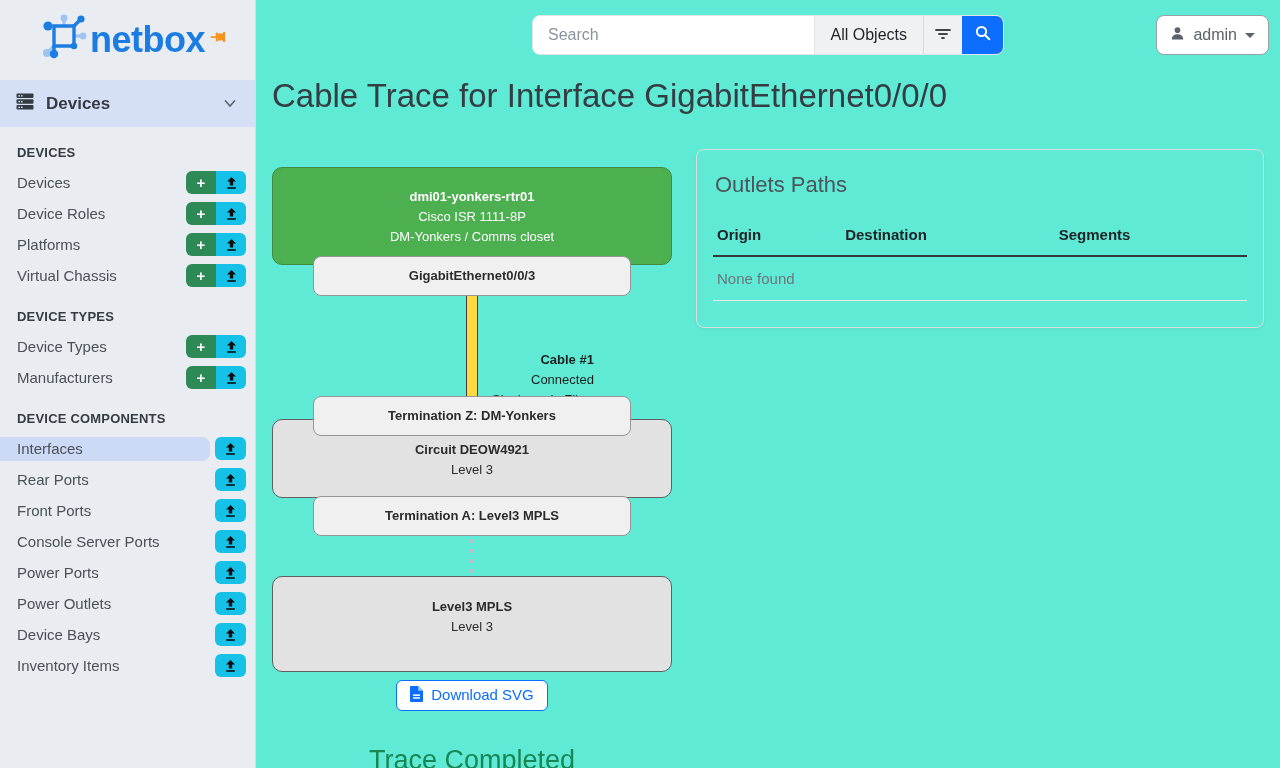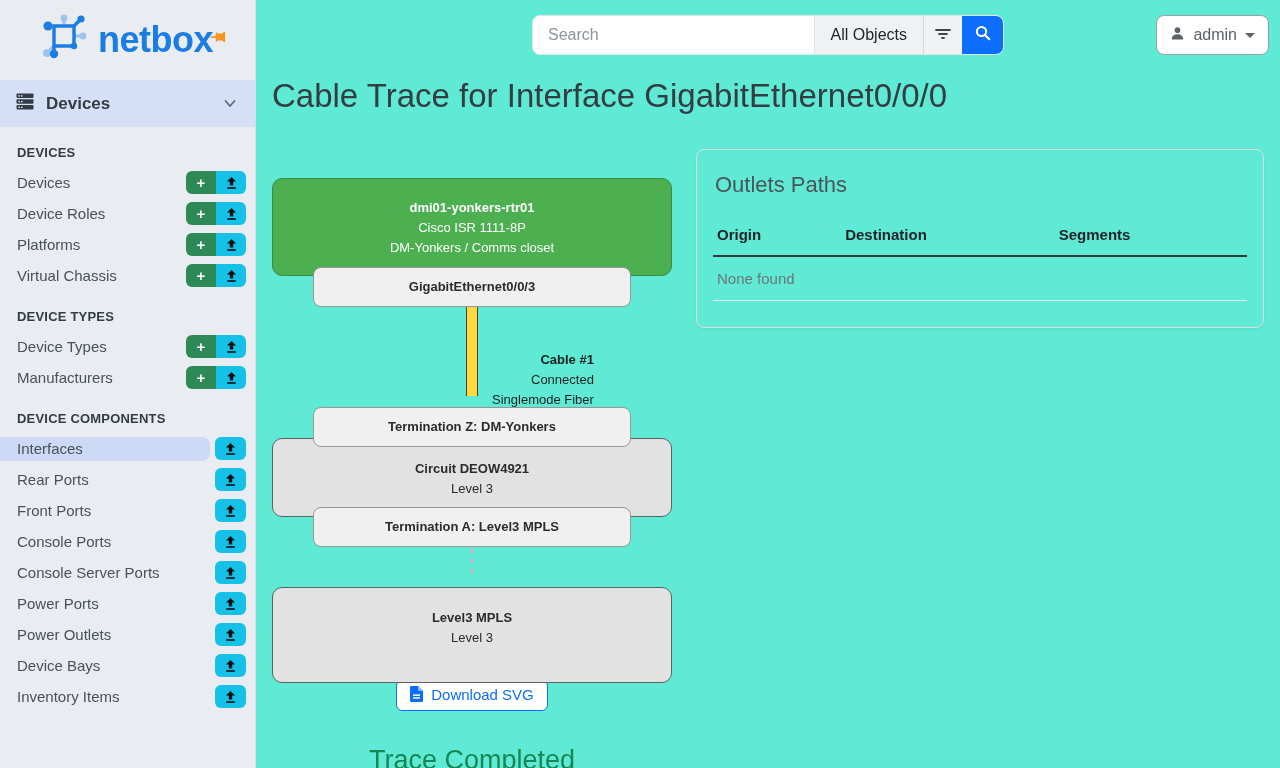--- a/index.html
+++ b/index.html
@@ -4,21 +4,21 @@
 <style>
   * { box-sizing: border-box; }
   html,body { margin:0; padding:0; width:1280px; height:768px; overflow:hidden;
     font-family:"Liberation Sans","DejaVu Sans",sans-serif; background:#fff; color:#212529; }
   body { display:flex; }
 
   
   .sidebar { width:256px; height:768px; background:#e9edf1; border-right:1px solid #d9dee3;
     display:flex; flex-direction:column; flex:none; }
   .brand { height:80px; display:flex; align-items:center; padding-left:38px; position:relative; flex:none; }
-  .brand-word { font-size:36px; font-weight:600; color:#1b7ce2; margin-left:8px; letter-spacing:-0.5px; }
+  .brand-word { font-size:36px; font-weight:600; color:#1b7ce2; letter-spacing:-0.5px; }
   .pin { position:absolute; right:26px; top:30px; }
 
   .nav-parent { height:47px; display:flex; align-items:center; padding:0 18px 0 16px; gap:12px;
     font-size:17px; font-weight:600; color:#343b42; cursor:pointer; }
   .nav-parent.active { background:#d5e0f7; }
   .chev { margin-left:auto; display:flex; }
 
   .section-hdr { padding:18px 17px 7px; font-size:13px; font-weight:700; color:#343b42; letter-spacing:0.2px; }
   .menu-row { height:31px; display:flex; align-items:center; padding-right:9px; }
   .menu-label { flex:1; font-size:15px; color:#495057; padding:3px 0 3px 17px; border-radius:0 8px 8px 0; line-height:18px; cursor:pointer; }
@@ -44,31 +44,31 @@
   .admin-btn { position:absolute; right:11px; top:15px; height:40px; display:flex; align-items:center; gap:8px;
     padding:0 13px; border:1px solid #99a1a8; border-radius:8px; color:#5a626a; font-size:16px; background:#fff; cursor:pointer; }
   .caret { width:0; height:0; border-left:5px solid transparent; border-right:5px solid transparent; border-top:5px solid #5a626a; }
 
   .page-title { font-size:33px; font-weight:400; color:#353d44; margin:6px 16px 0; line-height:1.2; }
   .content-row { display:flex; gap:24px; padding:0 16px; margin-top:33px; align-items:flex-start; }
   .trace-col { width:400px; flex:none; padding-top:18px; }
 
   
   .diagram { position:relative; width:400px; height:489px; }
-  .node { position:absolute; text-align:center; font-size:13px; line-height:20px; color:#2b2b2b;margin-top:11px; }
+  .node { position:absolute; text-align:center; font-size:13px; line-height:20px; color:#2b2b2b; }
   .big { width:400px; left:0; border-radius:10px; border:1px solid #606060; background:#e2e2e2; cursor:pointer; }
   .small { width:318px; left:41px; height:40px; border-radius:8px; border:1px solid #979797; background:#f0f0f0;
     font-weight:700; display:flex; align-items:center; justify-content:center; z-index:2; cursor:pointer; }
   .device { top:0; height:98px; background:#4caf50; border-color:#418a45; color:#fff; padding-top:19px; }
   .iface { top:89px; }
   .cable-line { position:absolute; top:129px; left:194px; width:12px; height:100px; background:#ffd93d;
     border-left:1.5px solid #3f3f3f; border-right:1.5px solid #3f3f3f; }
   .cable-label { position:absolute; top:151px; left:220px; text-align:right; font-size:13px; line-height:20px; color:#1f1f1f; cursor:pointer;margin-top:32px; }
   .term-z { top:229px; }
-  .circuit { top:260px; height:79px; padding-top:20px; z-index:1; }
+  .circuit { top:252px; height:79px; padding-top:20px; z-index:1; }
   .term-a { top:329px; }
   .dash-line { position:absolute; top:372px; left:198px; width:4px; height:36px;
     background:repeating-linear-gradient(to bottom,#b9bfc6 0 4px,transparent 4px 10px); }
   .endpoint { top:409px; height:96px; padding-top:20px; z-index:1; }
   .bold { font-weight:700; }
 
   .download-wrap { text-align:center; margin-top:24px; }
   .download-btn { display:inline-flex; align-items:flex-start; gap:8px; border:1px solid #0d6efd; color:#0d6efd;
     background:#fff; border-radius:6px; padding:5px 13px; font-size:15px; font-family:inherit; cursor:pointer; }
   .trace-status { margin-top:34px; text-align:center; font-size:27px; color:#198754; }
@@ -243,29 +243,20 @@
     <span class="menu-label">Rear Ports</span>
     <span class="btn-import solo">
         <svg width="11" height="12" viewBox="0 0 11 12" fill="#0b0e11">
           <path d="M5.5 0 L10 4.6 H7.2 V8.6 H3.8 V4.6 H1 Z"></path>
           <rect x="1.2" y="10.2" width="8.6" height="1.6"></rect>
         </svg>
       </span>
   </div>
   <div class="menu-row">
     <span class="menu-label">Front Ports</span>
-    <span class="btn-import solo">
-        <svg width="11" height="12" viewBox="0 0 11 12" fill="#0b0e11">
-          <path d="M5.5 0 L10 4.6 H7.2 V8.6 H3.8 V4.6 H1 Z"></path>
-          <rect x="1.2" y="10.2" width="8.6" height="1.6"></rect>
-        </svg>
-      </span>
-  </div>
-  <div class="menu-row">
-    <span class="menu-label">Console Ports</span>
     <span class="btn-import solo">
         <svg width="11" height="12" viewBox="0 0 11 12" fill="#0b0e11">
           <path d="M5.5 0 L10 4.6 H7.2 V8.6 H3.8 V4.6 H1 Z"></path>
           <rect x="1.2" y="10.2" width="8.6" height="1.6"></rect>
         </svg>
       </span>
   </div>
   <div class="menu-row">
     <span class="menu-label">Console Server Ports</span>
     <span class="btn-import solo">

